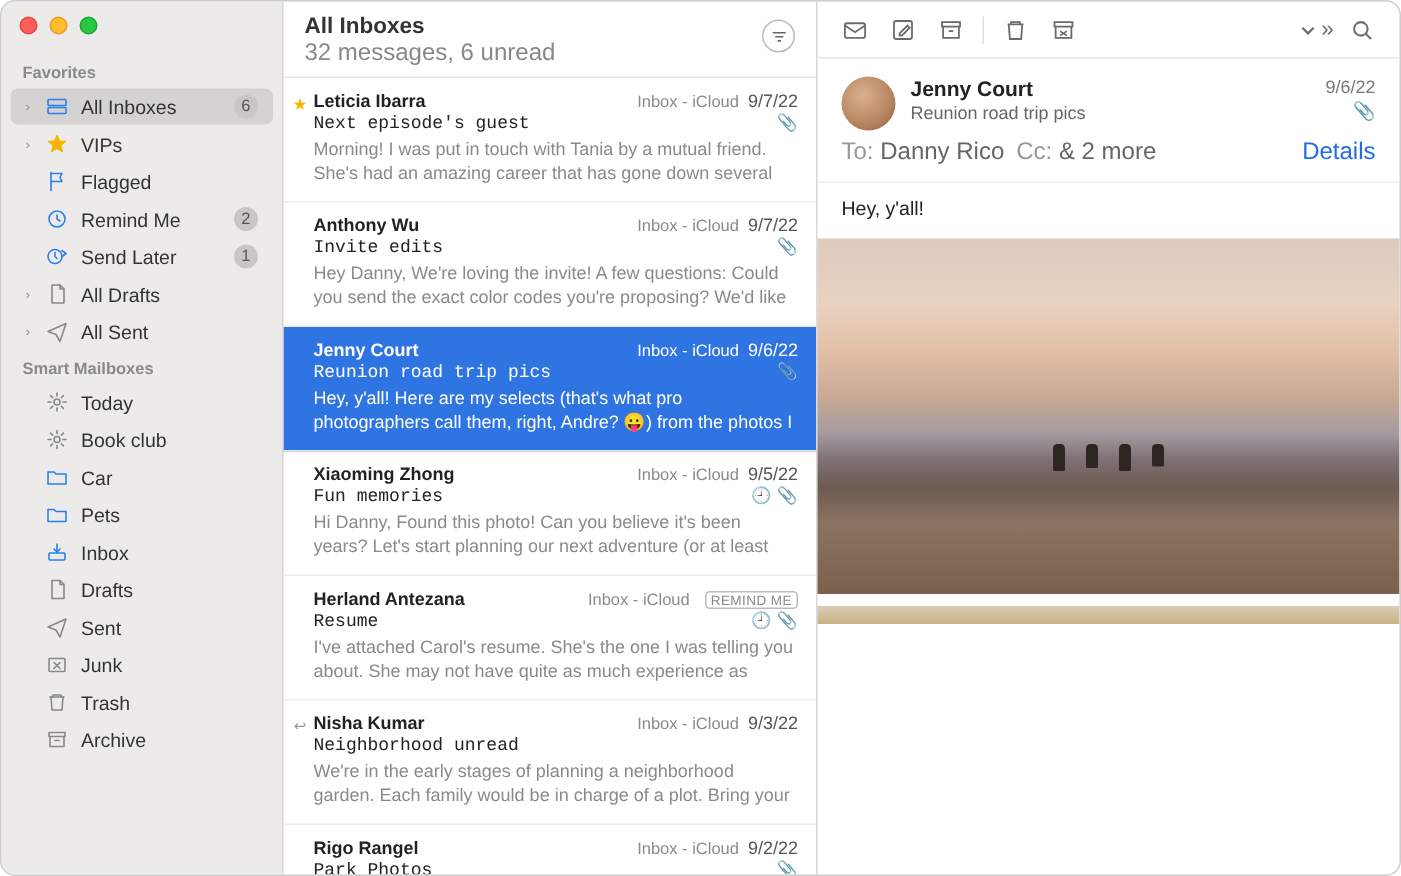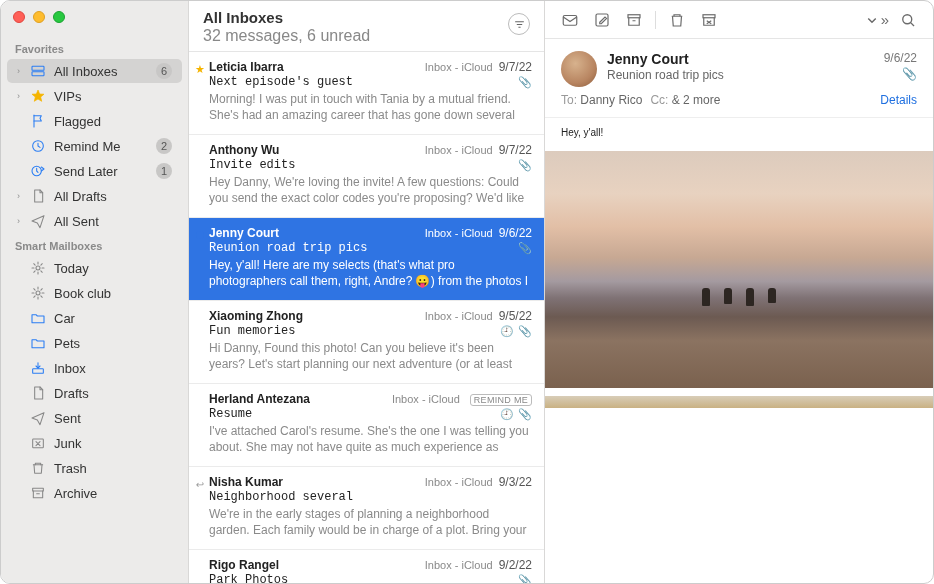--- a/index.html
+++ b/index.html
@@ -56,24 +56,24 @@
   .tb-sep { width:1px; height:18px; background:#ddd; margin:0 4px;}
   .tb-spacer{flex:1;}
   .r-header { padding:12px 16px 10px 16px; border-bottom:1px solid #eee;}
   .r-top { display:flex; align-items:flex-start; gap:10px;}
   .avatar { width:36px; height:36px; border-radius:50%; background: radial-gradient(circle at 40% 35%, #d7b28d 0%, #b88561 60%, #8a5a3a 100%); flex-shrink:0;}
   .r-sender { font-weight:700; font-size:14px; color:#222;}
   .r-subj { font-size:12px; color:#666; margin-top:1px;}
   .r-right { text-align:right; }
   .r-date { font-size:12px; color:#777;}
   .r-attach { color:#9a9a9a; font-size:12px; margin-top:2px;}
-  .r-recip { font-size:12px; color:#666; margin-top:6px; display:flex; gap:8px;}
+  .r-recip { font-size:16px; color:#666; margin-top:6px; display:flex; gap:8px;}
   .r-recip .lbl{color:#999;}
   .r-details { color:#1e6fe0; margin-left:auto; cursor:default;}
-  .r-body { padding:8px 16px 0 16px; font-size:10px; color:#222; line-height:1.45;}
+  .r-body { padding:8px 16px 0 16px; font-size:13px; color:#222; line-height:1.45;}
   .r-body p{margin-bottom:10px;}
   .emoji{display:inline-block;}
   .photo { margin:0 0 0 0; height:237px; background:
       linear-gradient(to bottom, #dccbbd 0%, #e8d2c0 18%, #e2bfa6 32%, #c7a893 45%, #a49aa0 55%, #7f7275 62%, #6c5a52 70%, #8b7361 80%, #7a614e 100%);
       position:relative; }
   .silhouettes{position:absolute; top:58%; left:50%; transform:translateX(-50%); display:flex; gap:14px;}
   .sil{width:8px;height:18px;background:#2d2622;border-radius:3px 3px 1px 1px;}
   .photo2 { height:12px; background:linear-gradient(#d8cdb8,#c9b183); margin-top:8px;}
 </style>
 </head>
@@ -353,21 +353,21 @@
         <div class="msg">
           <div class="m-indicator">
             <span class="reply">↩</span>
           </div>
           <div class="m-top">
             <div class="m-sender">Nisha Kumar</div>
             <div class="m-meta">Inbox - iCloud</div>
             <div class="m-date">9/3/22</div>
           </div>
           <div class="m-subject-row">
-            <div class="m-subject">Neighborhood several</div>
+            <div class="m-subject">Neighborhood unread</div>
           </div>
           <div class="m-preview">We're in the early stages of planning a neighborhood garden. Each family would be in charge of a plot. Bring your own wateri…</div>
         </div>
         <div class="msg">
           <div class="m-indicator"></div>
           <div class="m-top">
             <div class="m-sender">Rigo Rangel</div>
             <div class="m-meta">Inbox - iCloud</div>
             <div class="m-date">9/2/22</div>
           </div>

